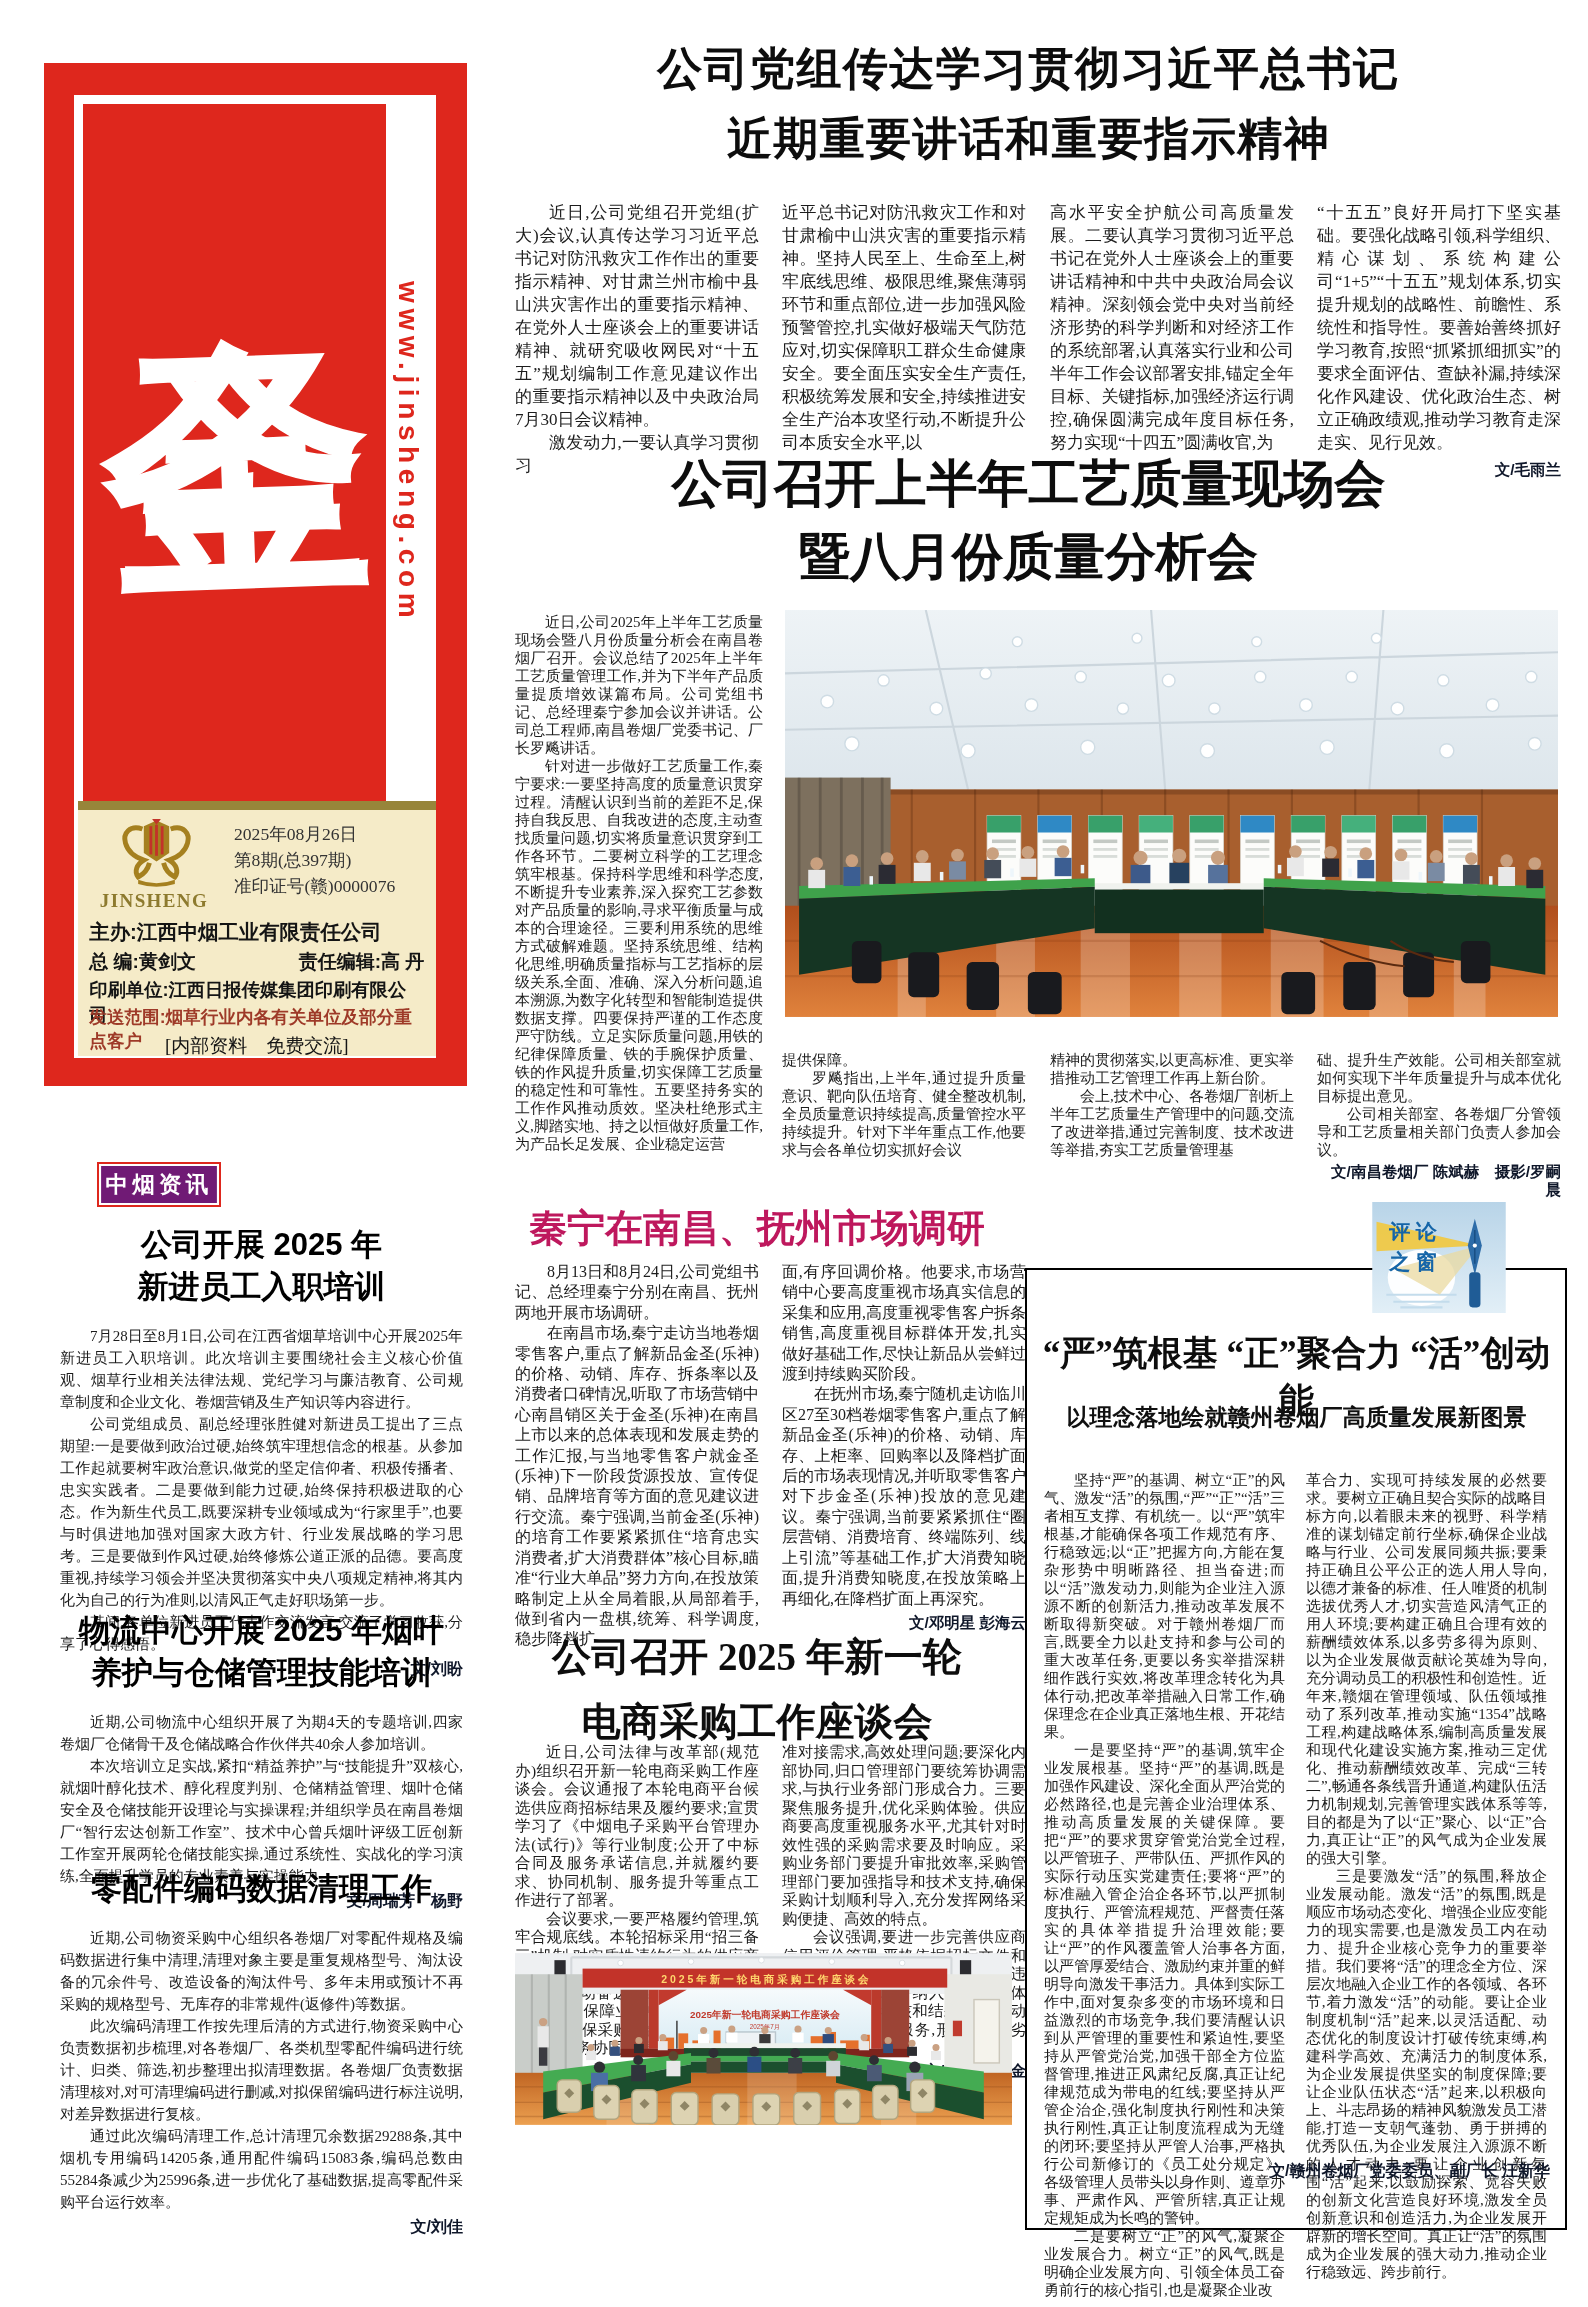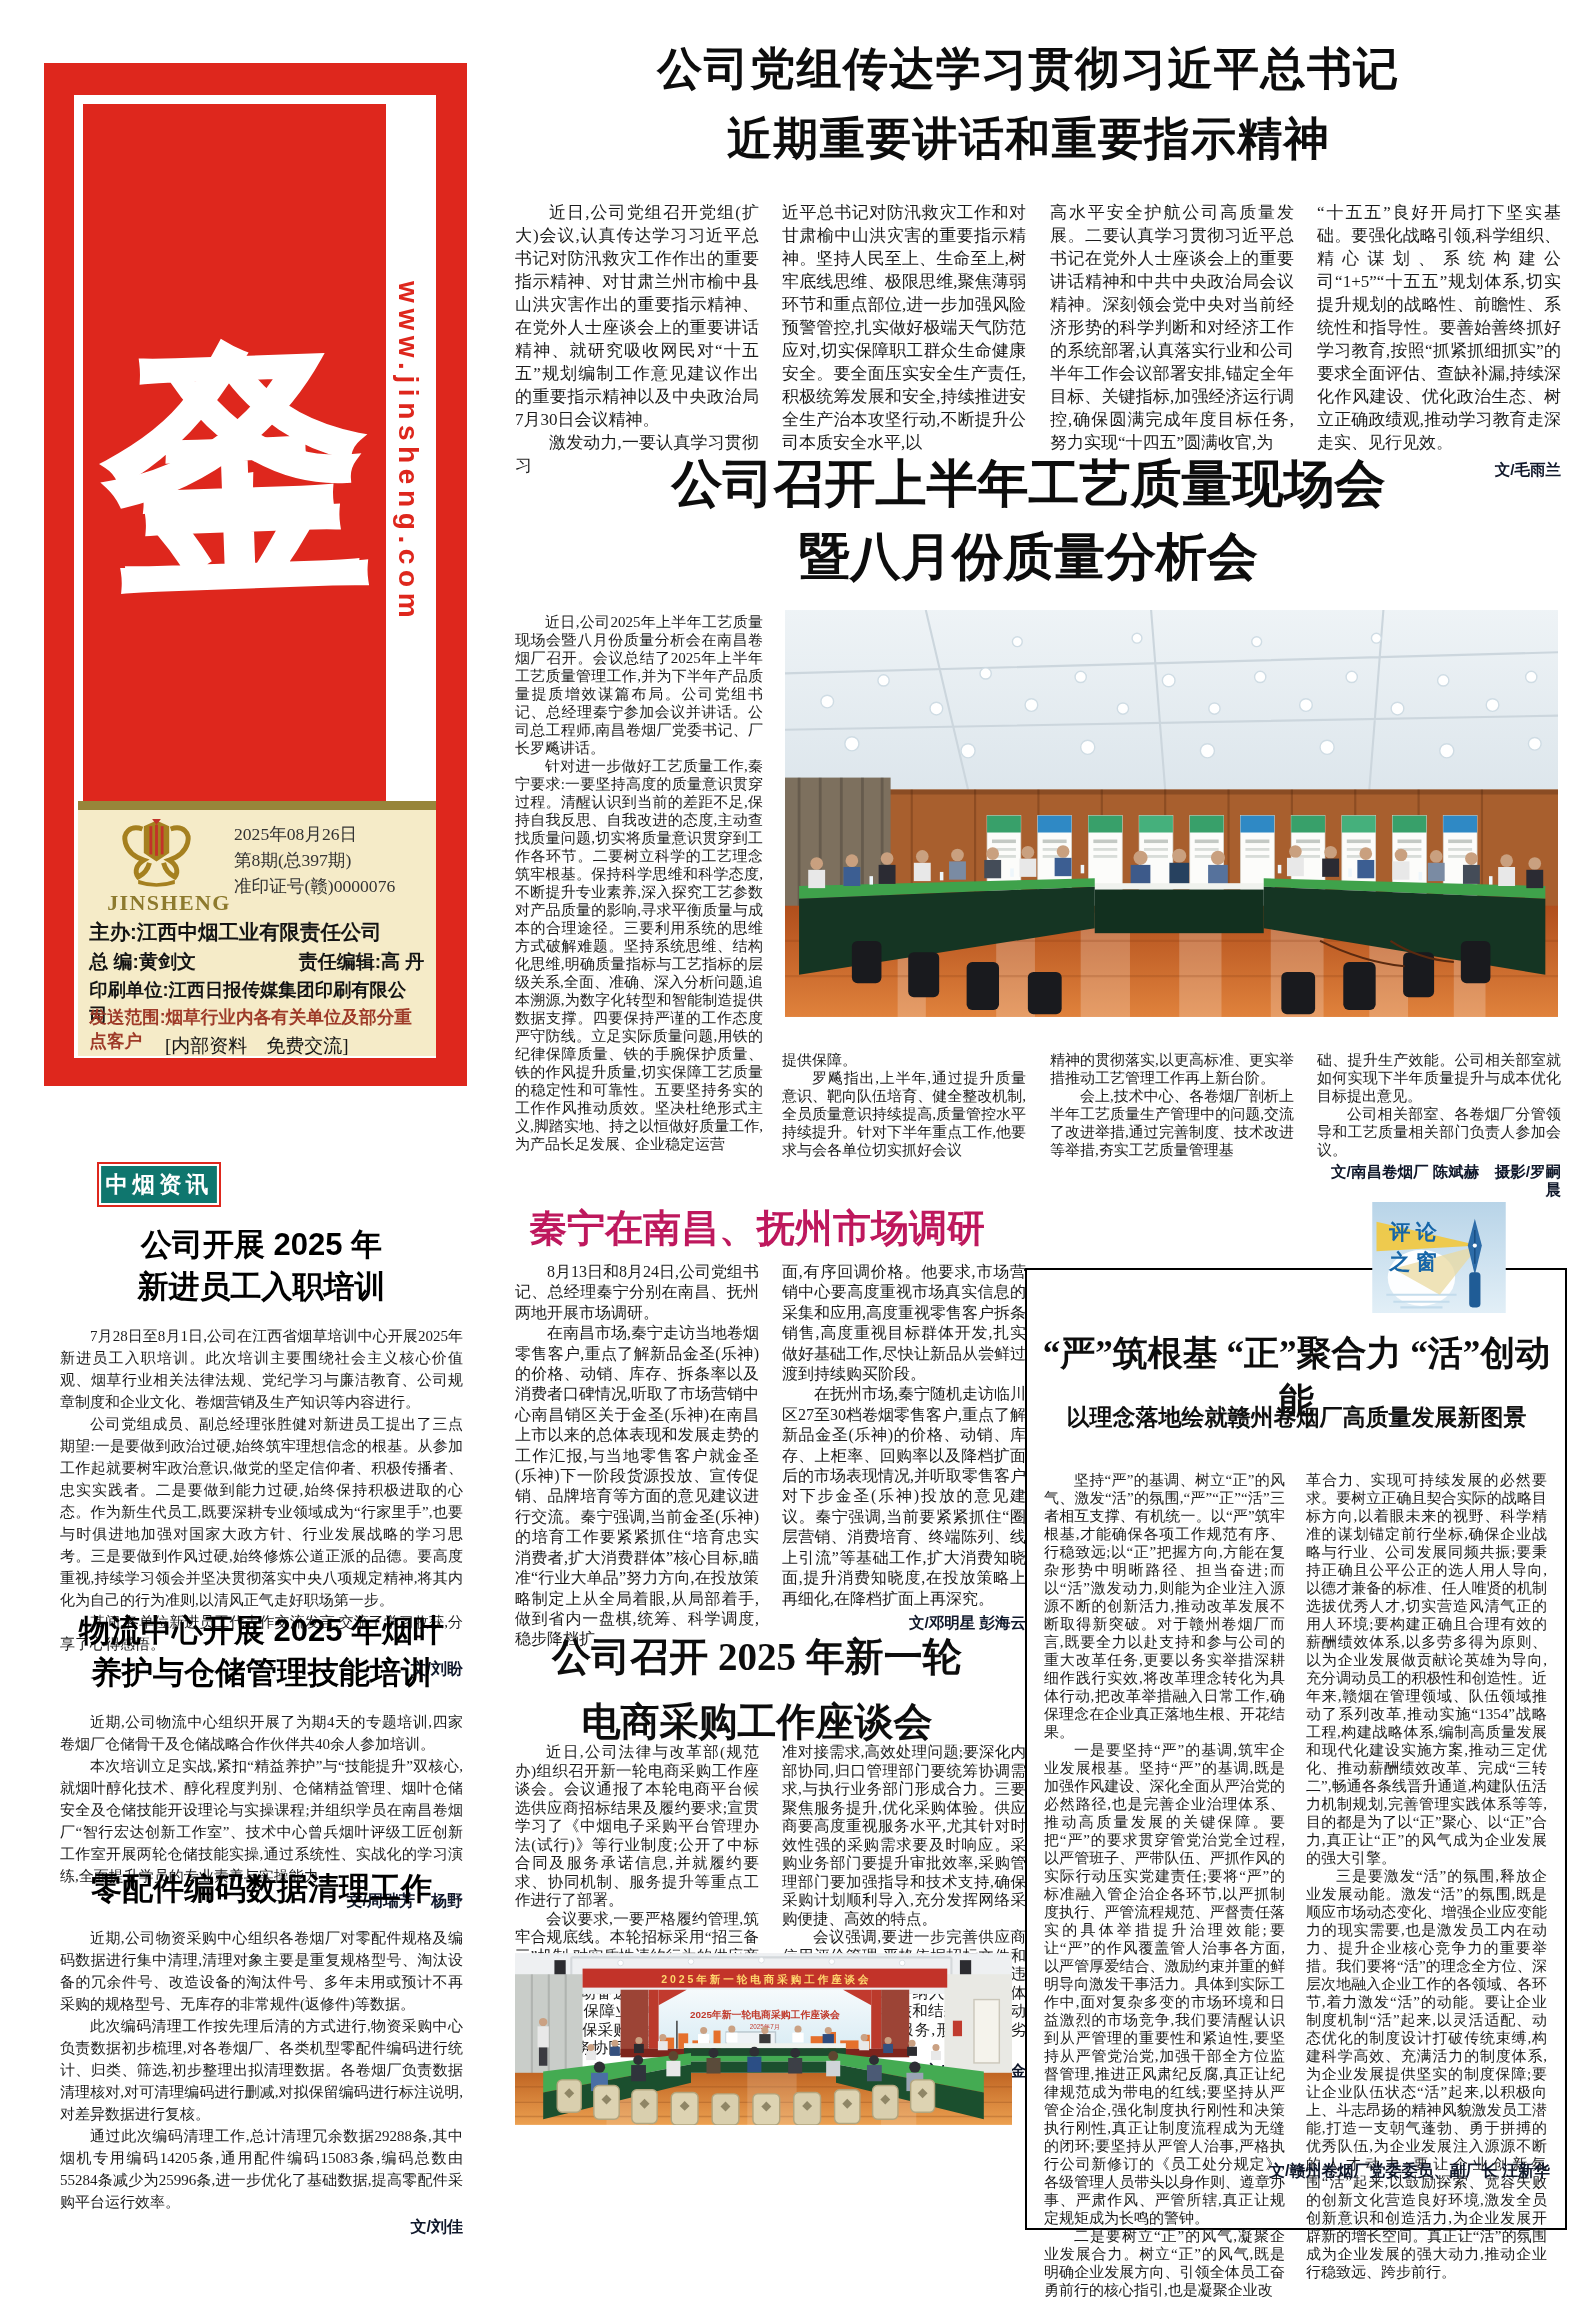--- a/index.html
+++ b/index.html
@@ -11,32 +11,32 @@
   .seal .band{position:absolute;background:#de271d;}
   .seal .inner{position:absolute;left:39px;top:41px;width:303px;height:711px;background:#de271d;}
   .brand{position:absolute;left:21px;top:14px;width:268px;height:690px;color:#fff;
          writing-mode:vertical-rl;font-size:268px;line-height:268px;font-weight:bold;
          font-family:"Liberation Serif",serif;transform:rotate(-2deg);letter-spacing:28px;}
   .url-vert{position:absolute;left:348px;top:218px;height:634px;writing-mode:vertical-rl;
          color:#de271d;font-weight:bold;font-size:28px;letter-spacing:5.6px;
          font-family:"Liberation Sans",sans-serif;}
   .infobox{position:absolute;left:34px;top:738px;width:358px;height:255px;background:#f5ebc8;}
   .olivebar{position:absolute;left:0;top:0;width:358px;height:8.5px;background:#97853a;}
-  .logo-word{position:absolute;left:17px;top:89px;width:148px;text-align:center;color:#8d7a2e;
-         font-weight:bold;font-size:22px;letter-spacing:1.4px;font-family:"Liberation Serif",serif;}
+  .logo-word{position:absolute;left:2px;top:89px;width:148px;text-align:center;color:#8d7a2e;
+         font-weight:bold;font-size:19px;letter-spacing:1.4px;font-family:"Liberation Serif",serif;}
   .mh-dates{position:absolute;left:156px;top:20px;width:196px;font-size:17.6px;line-height:26px;color:#333;}
   .mh-line{position:absolute;left:11.3px;width:335px;font-family:"Liberation Sans",sans-serif;
          font-weight:bold;color:#141414;}
   .mh-org{top:117px;font-size:20.4px;}
   .mh-ed{top:148px;font-size:19px;display:flex;justify-content:space-between;}
   .mh-pr{top:176px;font-size:18.3px;}
   .mh-di{top:204px;font-size:17.6px;color:#9e3a28;}
   .mh-in{top:232px;font-size:19px;font-family:"Liberation Serif",serif;font-weight:normal;text-align:center;}
   
-  .cn-badge{position:absolute;left:97px;top:1162px;width:120px;height:41px;background:#0f766e;
+  .cn-badge{position:absolute;left:97px;top:1162px;width:120px;height:41px;background:#701a75;
         border:2.8px solid #de271d;box-shadow:inset 0 0 0 2.1px #fff;display:flex;align-items:center;
         justify-content:center;color:#fff;font-weight:bold;font-size:22.5px;letter-spacing:4.2px;
         font-family:"Liberation Sans",sans-serif;}
   
   .left-art{position:absolute;left:60px;width:403px;}
   .lt{font-family:"Liberation Sans",sans-serif;font-weight:bold;font-size:31px;line-height:42px;
       text-align:center;color:#000;}
   .left-art .body{margin-top:17px;font-size:15px;line-height:22px;text-align:justify;}
   .left-art .body p{margin:0;text-indent:2em;}
   .byline{text-align:right;font-family:"Liberation Sans",sans-serif;font-weight:bold;font-size:16px;

